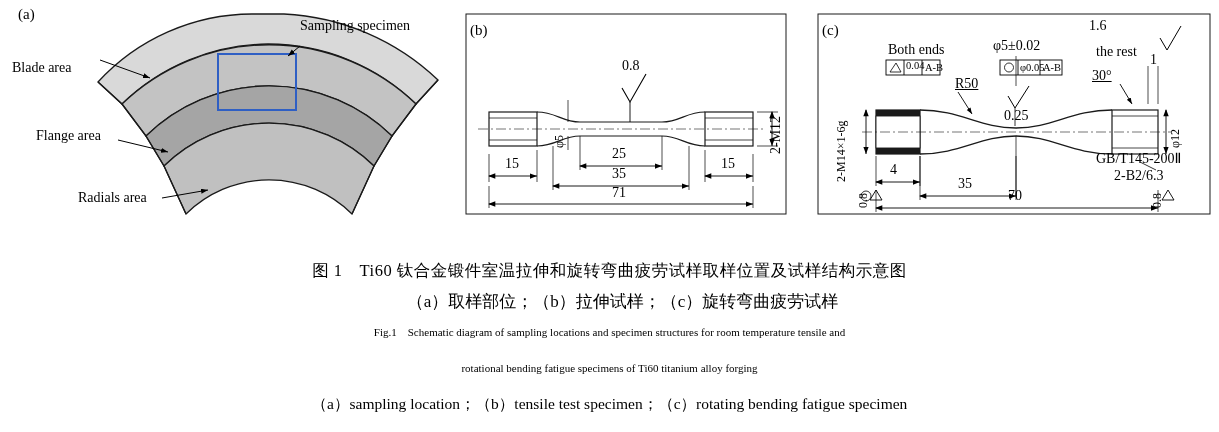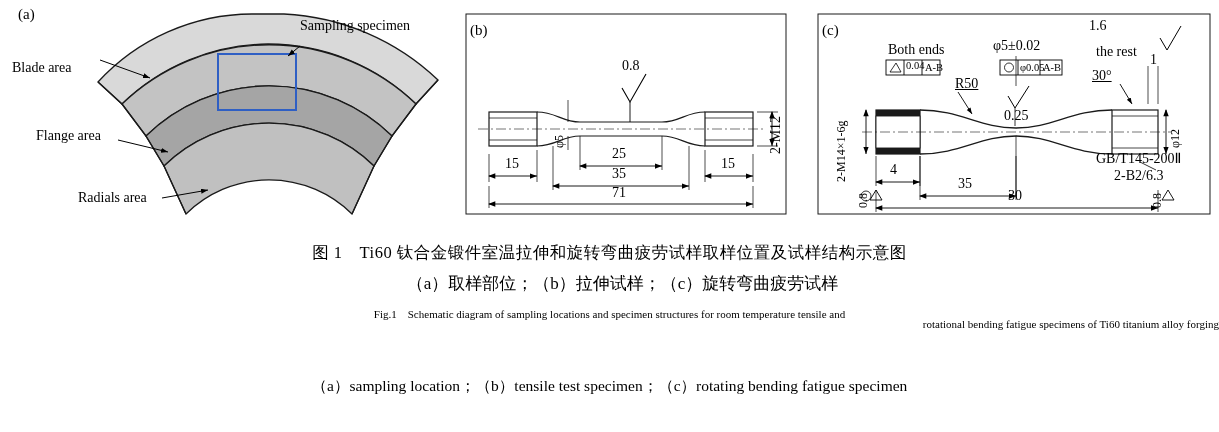--- a/index.html
+++ b/index.html
@@ -32,20 +32,21 @@
     position: absolute;
     left: 0;
     top: 0;
   }
   .cap {
     position: absolute;
     left: 0;
     width: 1219px;
     text-align: center;
     font-family: "Liberation Serif", serif;
+    margin-top: 18px;
   }
   .cap-cn {
     font-size: 16.5px;
     letter-spacing: 0.5px;
   }
   .cap-cn-sub {
     font-size: 17px;
     padding-left: 13px;
   }
   .cap-en {
@@ -274,22 +275,22 @@
   <div class="lbl" style="left:1150px; top:52px;">1</div>
   <div class="lbl" style="left:1092px; top:68px;text-decoration:underline;">30°</div>
   <div class="lbl" style="left:955px; top:76px;text-decoration:underline;">R50</div>
   <div class="lbl" style="left:1004px; top:82px;margin-top:26px;">0.25</div>
   <div class="lbl lbl-sm vert" style="left:846px; top:92px; transform:rotate(-90deg) translate(-90px,-12px);">2-M14×1-6g</div>
   <div class="lbl lbl-sm vert" style="left:1180px; top:104px; transform:rotate(-90deg) translate(-44px,-12px);">φ12</div>
   <div class="lbl" style="left:1096px; top:150px;">GB/T145-200Ⅱ</div>
   <div class="lbl" style="left:1114px; top:168px;">2-B2/6.3</div>
   <div class="lbl" style="left:890px; top:162px;">4</div>
   <div class="lbl" style="left:958px; top:176px;">35</div>
-  <div class="lbl" style="left:1008px; top:188px;">30</div>
+  <div class="lbl" style="left:1008px; top:188px;">70</div>
   <div class="lbl lbl-sm vert" style="left:866px; top:180px; transform:rotate(-90deg) translate(-28px,-10px);">0.8</div>
   <div class="lbl lbl-sm vert" style="left:1160px; top:180px; transform:rotate(-90deg) translate(-28px,-10px);">0.8</div>
 </div>
 
 <div class="cap cap-cn" style="top:242px;">图 1　Ti60 钛合金锻件室温拉伸和旋转弯曲疲劳试样取样位置及试样结构示意图</div>
 <div class="cap cap-cn-sub" style="top:272px;">（a）取样部位；（b）拉伸试样；（c）旋转弯曲疲劳试样</div>
 <div class="cap cap-en" style="top:308px;">Fig.1 Schematic diagram of sampling locations and specimen structures for room temperature tensile and</div>
-<div class="cap cap-en" style="top:318px;text-align:right;">rotational bending fatigue specimens of Ti60 titanium alloy forging</div>
+<div class="cap cap-en" style="top:344px;">rotational bending fatigue specimens of Ti60 titanium alloy forging</div>
 <div class="cap cap-en-sub" style="top:376px;">（a）sampling location；（b）tensile test specimen；（c）rotating bending fatigue specimen</div>
 
 </body></html>

